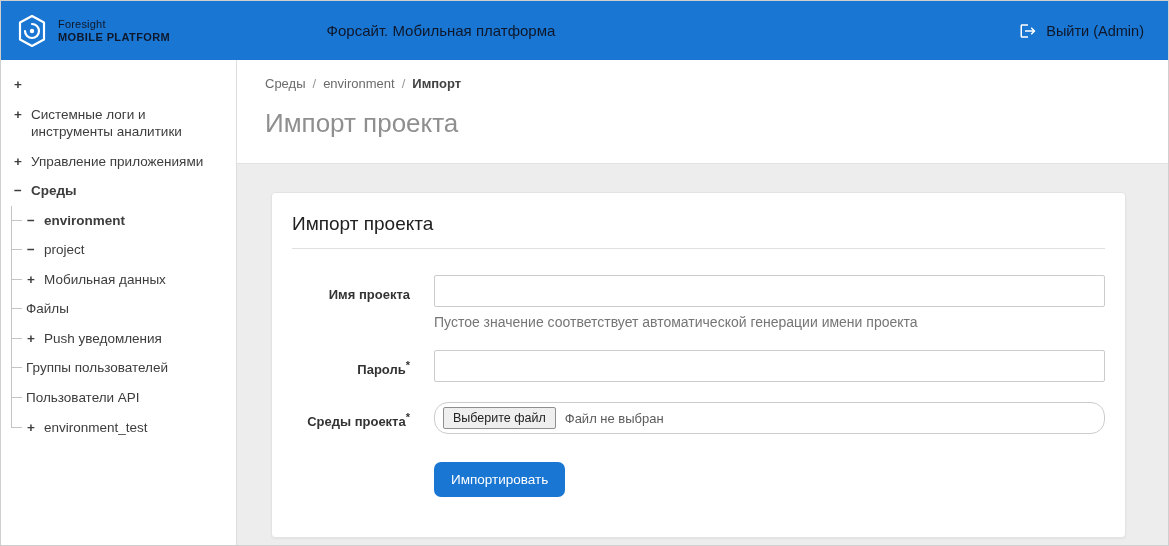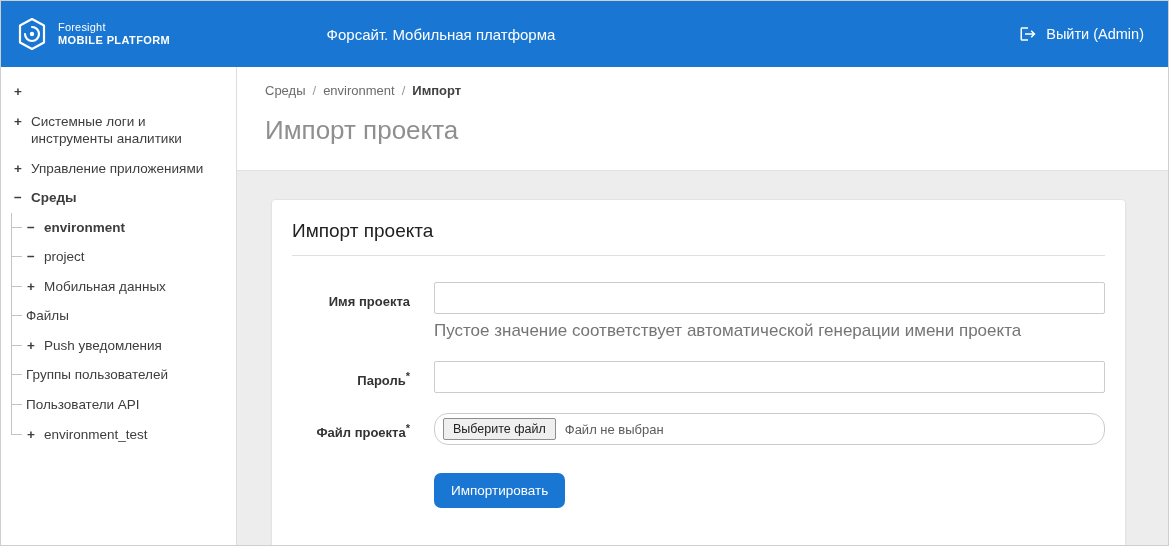--- a/index.html
+++ b/index.html
@@ -1,21 +1,21 @@
 <!DOCTYPE html>
 <html><head>
 <meta charset="utf-8">
 <style>
   * { box-sizing: border-box; }
   html,body { margin:0; padding:0; background:#fff; }
   body { font-family:"Liberation Sans", sans-serif; }
   .app { width:1169px; height:546px; border:1px solid #cfcfcf; display:flex; flex-direction:column; overflow:hidden; background:#fff; }
 
   
-  .header { height:66px; flex:none; background:#1976d2; color:#ffffff; display:flex; align-items:center; position:relative; padding:0 24px 0 14px; }
+  .header { height:59px; flex:none; background:#1976d2; color:#0f172a; display:flex; align-items:center; position:relative; padding:0 24px 0 14px; }
   .logo { display:flex; align-items:center; gap:9px; cursor:pointer; }
   .logo svg { display:block; }
   .logo-text { line-height:1.15; }
   .logo-line1 { font-size:11px; font-weight:400; letter-spacing:.2px; }
   .logo-line2 { font-size:11px; font-weight:700; letter-spacing:.4px; }
   .app-title { position:absolute; left:37.7%; transform:translateX(-50%); font-size:15px; font-weight:400; white-space:nowrap; }
   .logout { margin-left:auto; display:flex; align-items:center; gap:9px; font-size:14.5px; cursor:pointer; }
   .logout svg { display:block; }
 
   
@@ -44,21 +44,21 @@
 
   .content { flex:1; padding:28px 42px 28px 34px; overflow:auto; }
   .card { background:#fff; border:1px solid #e3e3e3; border-radius:4px; box-shadow:0 1px 2px rgba(0,0,0,.05); padding:20px 20px 40px; }
   .card-head { border-bottom:1px solid #e0e0e0; padding-bottom:13px; margin-bottom:26px; }
   .card-title { margin:0; font-size:19px; font-weight:400; color:#212121; }
 
   .form-row { display:grid; grid-template-columns:118px 1fr; column-gap:24px; margin-bottom:20px; align-items:start; }
   .f-label { text-align:right; font-size:13px; font-weight:700; color:#333; padding-top:9px; line-height:1.2; }
   .req { color:#333; font-size:11px; vertical-align:super; }
   .text-input { width:100%; height:32px; border:1px solid #ccc; border-radius:2px; padding:0 9px; font-size:13px; color:#333; font-family:"Liberation Sans", sans-serif; outline:none; background:#fff; }
-  .help { margin-top:7px; font-size:17px; color:#757575; }
+  .help { margin-top:7px; font-size:14px; color:#757575; }
   .file-box { width:100%; height:32px; border:1px solid #ccc; border-radius:14px; display:flex; align-items:center; gap:9px; padding:0 8px; background:#fff; cursor:pointer; }
   .file-btn { flex:none; background:#efefef; border:1px solid #8f8f8f; border-radius:2px; font-size:12.5px; color:#222; padding:3px 9px; font-family:"Liberation Sans", sans-serif; cursor:pointer; }
   .file-status { font-size:13px; color:#5c5c5c; }
   .btn-row { display:grid; grid-template-columns:118px 1fr; column-gap:24px; margin-top:28px; }
   .btn-primary { justify-self:start; background:#1976d2; color:#fff; border:none; border-radius:7px; padding:10px 17px; font-size:13.5px; font-family:"Liberation Sans", sans-serif; cursor:pointer; }
 </style>
 </head>
 <body>
 
 <div class="app">
@@ -198,21 +198,21 @@
           </div>
 
           <div class="form-row">
             <div class="f-label"><span>Пароль</span><span class="req">*</span></div>
             <div>
               <input class="text-input" type="text" value="" style="">
             </div>
           </div>
 
           <div class="form-row">
-            <div class="f-label"><span>Файл проекта</span><span class="req">*</span></div>
+            <div class="f-label"><span>Среды проекта</span><span class="req">*</span></div>
             <div>
               <div class="file-box">
                 <button class="file-btn">Выберите файл</button>
                 <span class="file-status">Файл не выбран</span>
               </div>
             </div>
           </div>
 
           <div class="btn-row">
             <div></div>

